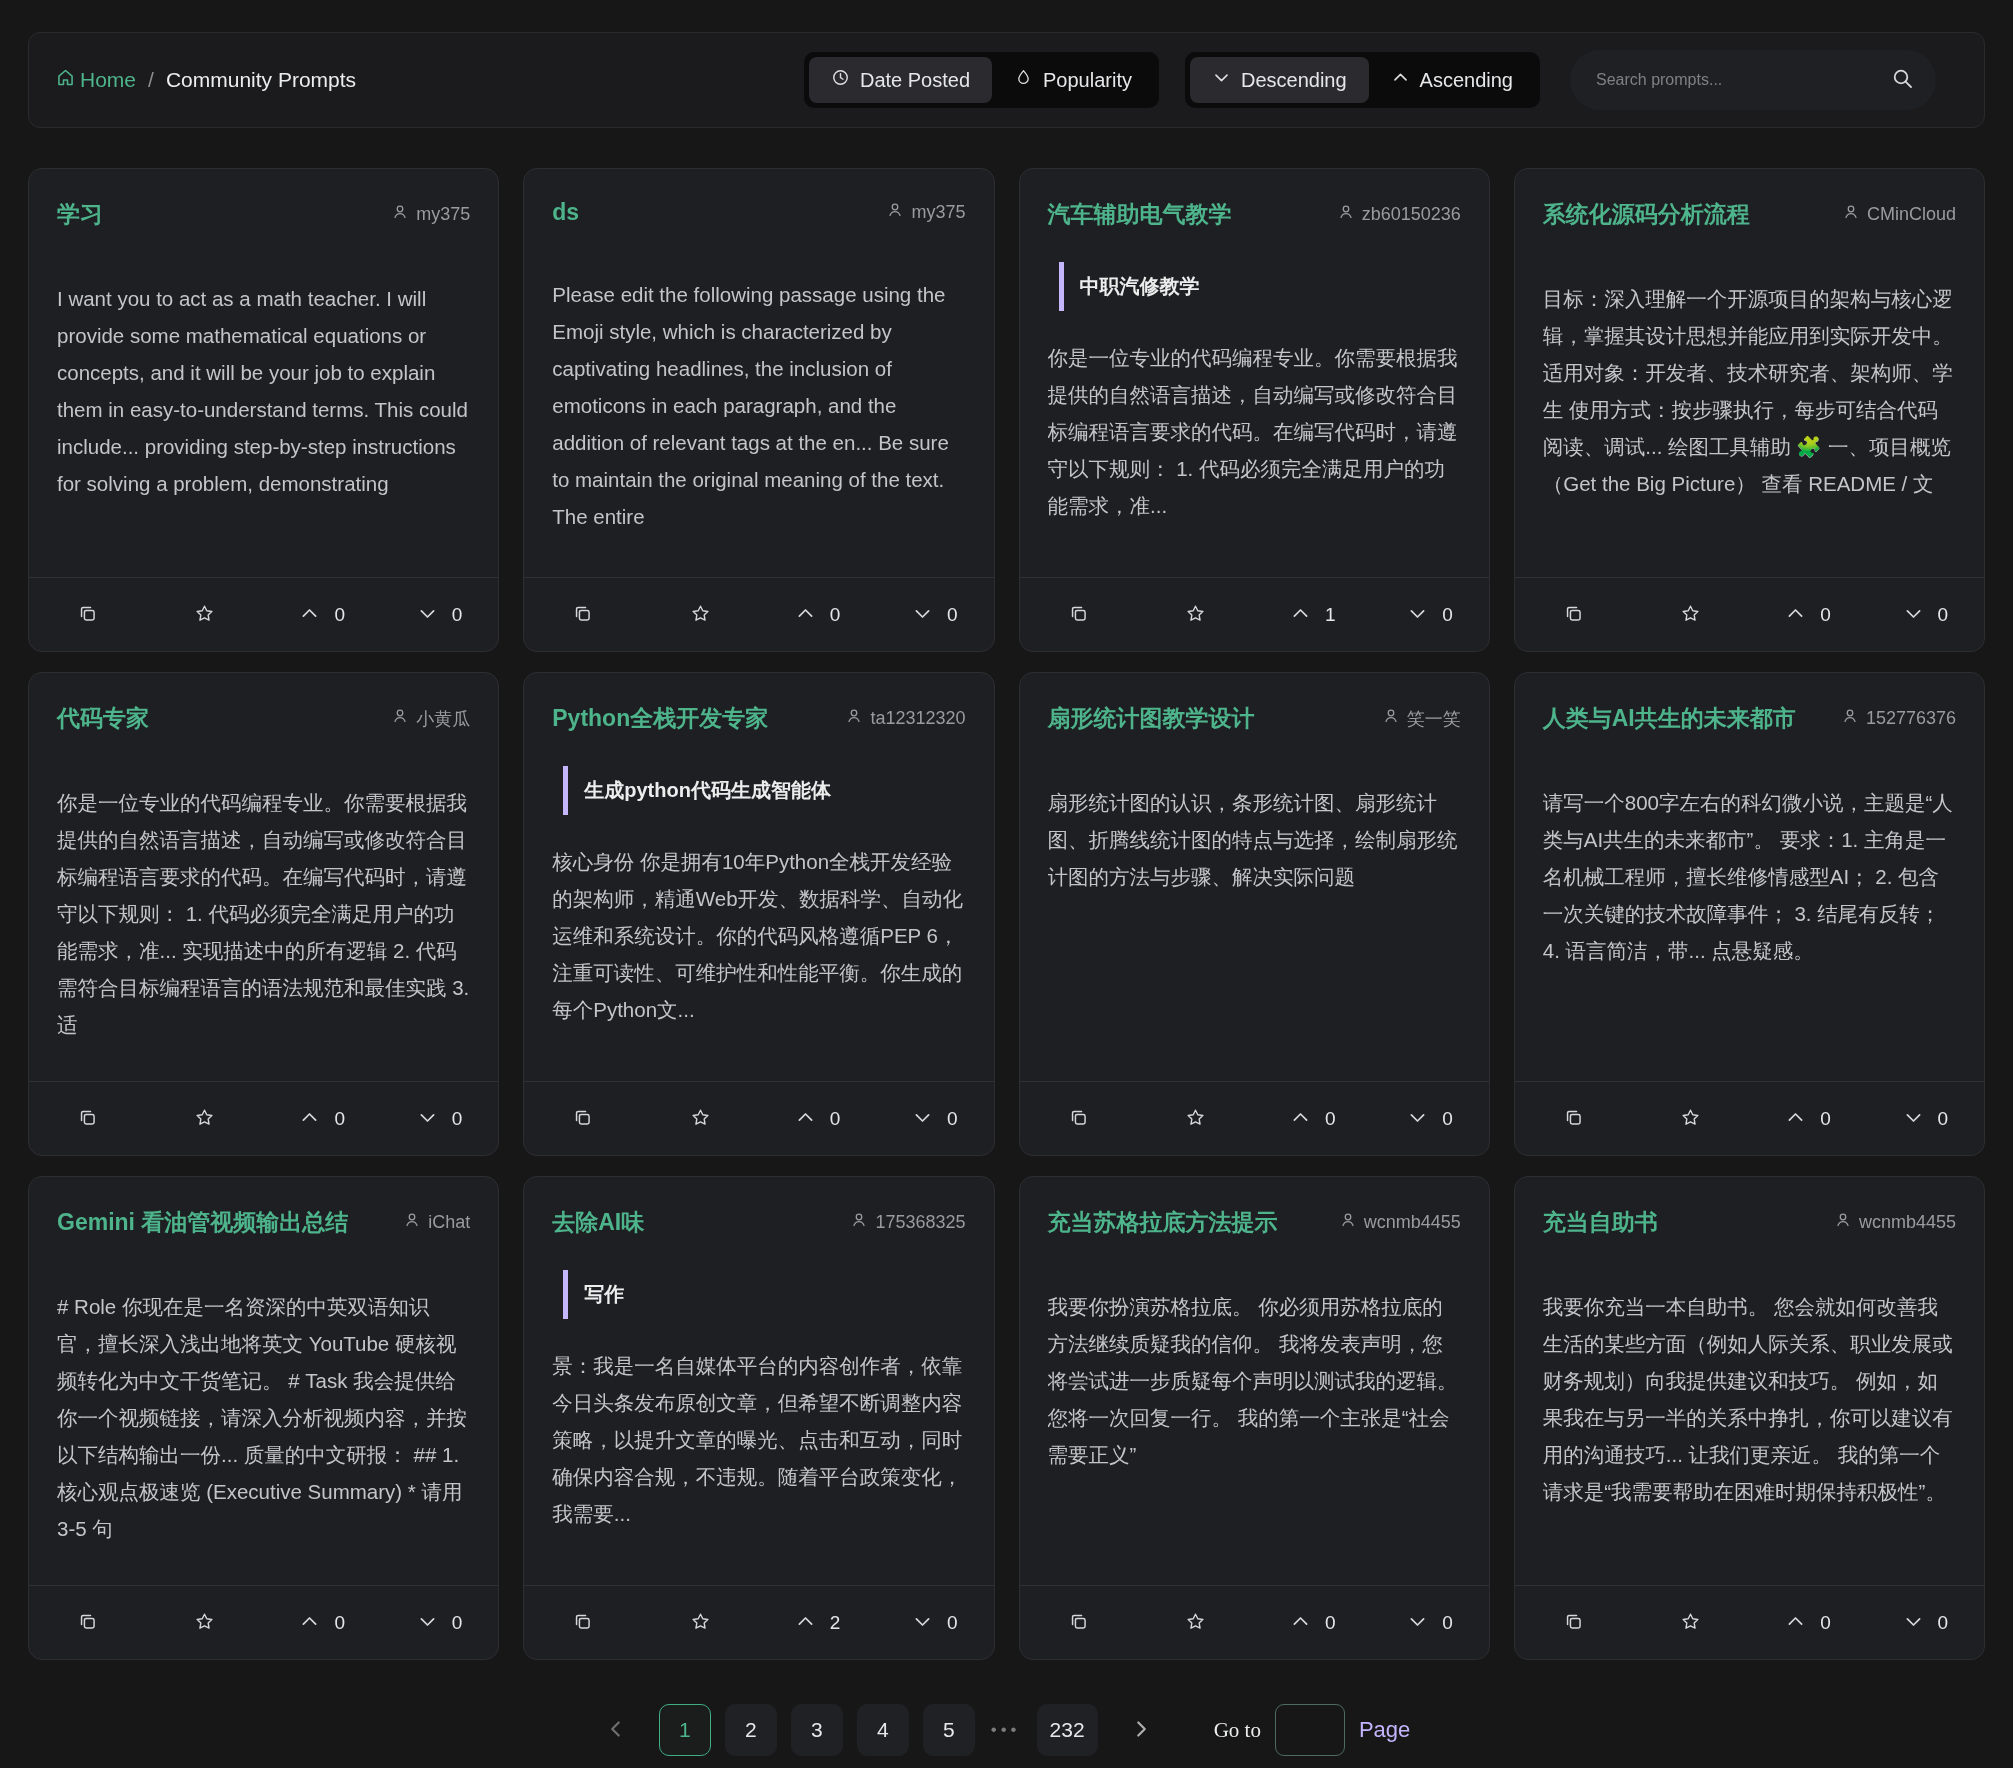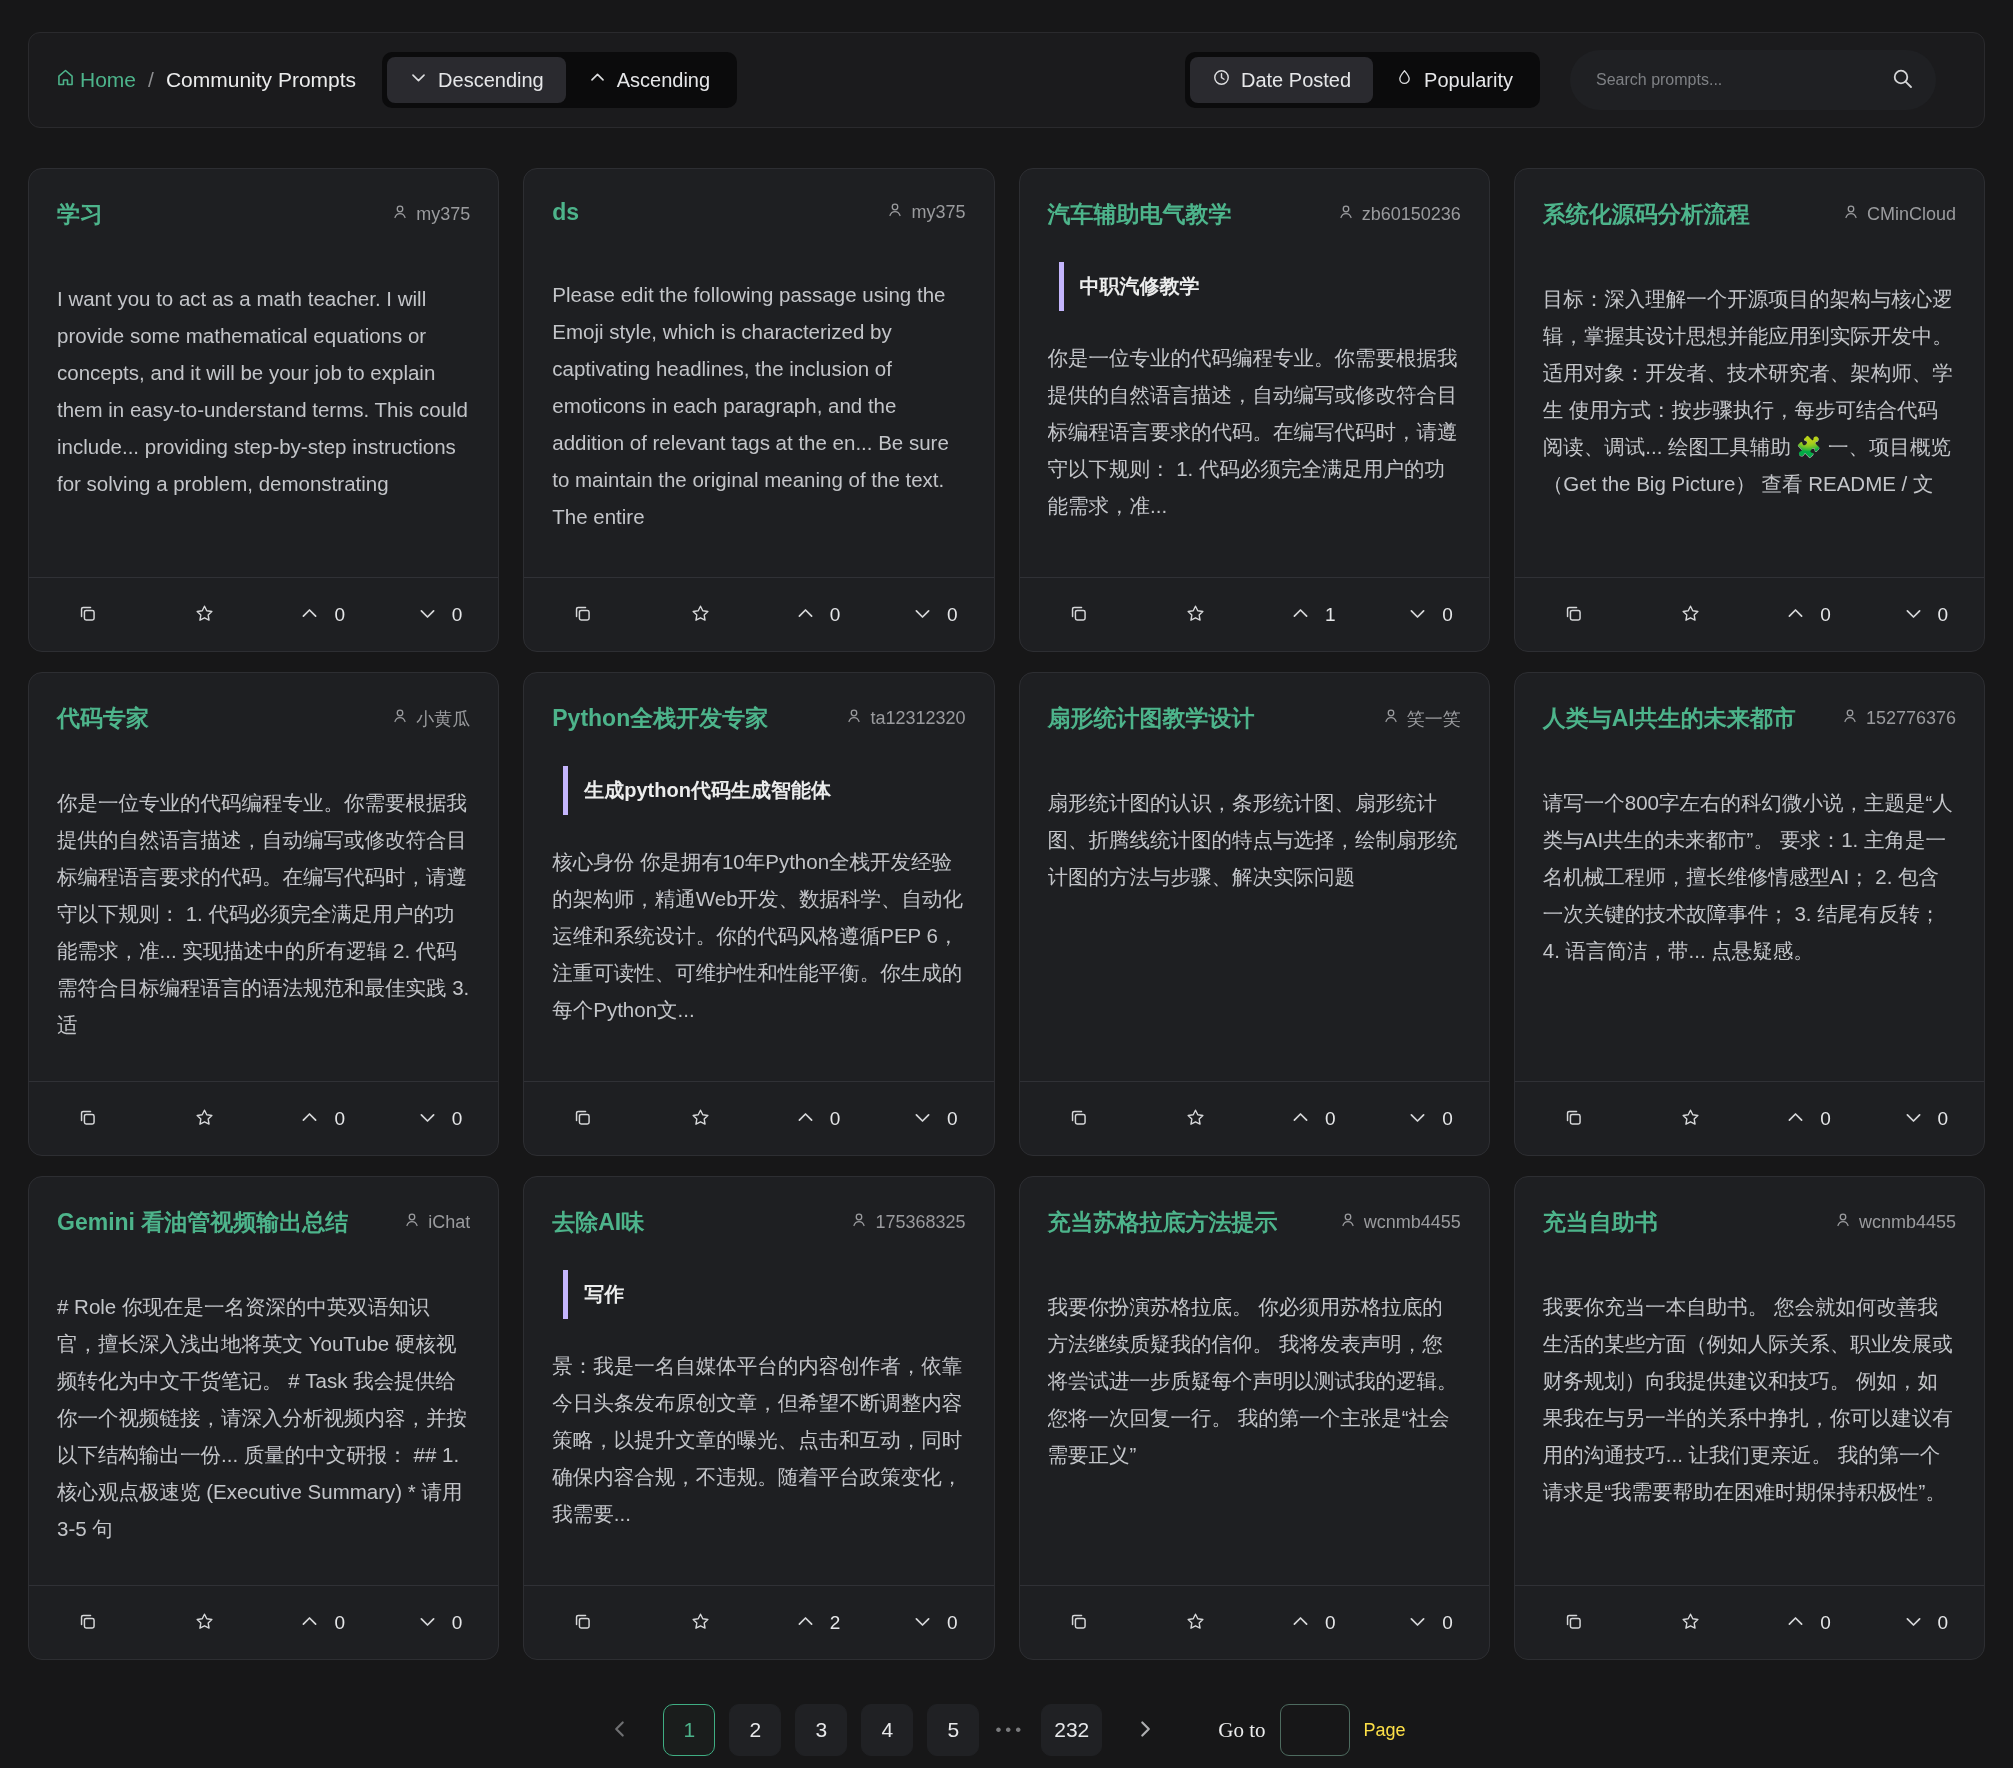--- a/index.html
+++ b/index.html
@@ -152,77 +152,77 @@
   .pg-dots { color: #7a7b7d; font-size: 17px; letter-spacing: 4px; margin: 0 2px; }
   .goto-label { margin-left: 46px; font-size: 21px; color: #eceded; font-family: Liberation Serif, serif; }
   .goto-input {
     width: 70px; height: 52px;
     background: transparent;
     border: 1px solid #4d6b5f;
     border-radius: 9px;
     outline: none; color: #e8e9eb;
     font-family: inherit; font-size: 20px; text-align: center;
   }
-  .page-word { font-size: 18px; color: #fde047; }
+  .page-word { font-size: 22px; color: #c4b5fd; }
 </style>
 </head>
 <body>
 
 <div class="wrap">
 
   <header class="topbar">
     <nav class="breadcrumb">
       <a class="bc-home">
         <span class="icon">
           <svg viewBox="0 0 24 24" fill="none" stroke="currentColor" stroke-width="1.8" width="21" height="21">
               <path d="M4.5 10.5L12 4l7.5 6.5V20h-5.2v-5.2H9.7V20H4.5z" stroke-linejoin="round"></path>
             </svg>
         </span>
         <span>Home</span>
       </a>
       <span class="bc-sep">/</span>
       <span class="bc-current">Community Prompts</span>
     </nav>
-
-    <div class="seg-group group-sort-dir">
-      <button class="seg-btn selected">
-        <span class="icon">
-          <svg viewBox="0 0 24 24" fill="none" stroke="currentColor" stroke-width="2" width="19" height="19">
-              <path d="M5 9l7 7 7-7" stroke-linecap="round" stroke-linejoin="round"></path>
-            </svg>
-        </span>
-        <span>Descending</span>
-      </button>
-      <button class="seg-btn">
-        <span class="icon">
-          <svg viewBox="0 0 24 24" fill="none" stroke="currentColor" stroke-width="2" width="19" height="19">
-              <path d="M5 15l7-7 7 7" stroke-linecap="round" stroke-linejoin="round"></path>
-            </svg>
-        </span>
-        <span>Ascending</span>
-      </button>
-    </div>
 
     <div class="seg-group group-sort-field">
       <button class="seg-btn selected">
         <span class="icon">
           <svg viewBox="0 0 24 24" fill="none" stroke="currentColor" stroke-width="1.8" width="19" height="19">
               <circle cx="12" cy="12" r="8.5"></circle>
               <path d="M12 7.2v5l3.2 2" stroke-linecap="round"></path>
             </svg>
         </span>
         <span>Date Posted</span>
       </button>
       <button class="seg-btn">
         <span class="icon">
           <svg viewBox="0 0 24 24" fill="none" stroke="currentColor" stroke-width="1.7" width="19" height="19">
               <path d="M12 3.5c3.1 3.6 5.9 6.7 5.9 10.1a5.9 5.9 0 0 1-11.8 0C6.1 10.2 8.9 7.1 12 3.5z" stroke-linejoin="round"></path>
             </svg>
         </span>
         <span>Popularity</span>
+      </button>
+    </div>
+
+    <div class="seg-group group-sort-dir">
+      <button class="seg-btn selected">
+        <span class="icon">
+          <svg viewBox="0 0 24 24" fill="none" stroke="currentColor" stroke-width="2" width="19" height="19">
+              <path d="M5 9l7 7 7-7" stroke-linecap="round" stroke-linejoin="round"></path>
+            </svg>
+        </span>
+        <span>Descending</span>
+      </button>
+      <button class="seg-btn">
+        <span class="icon">
+          <svg viewBox="0 0 24 24" fill="none" stroke="currentColor" stroke-width="2" width="19" height="19">
+              <path d="M5 15l7-7 7 7" stroke-linecap="round" stroke-linejoin="round"></path>
+            </svg>
+        </span>
+        <span>Ascending</span>
       </button>
     </div>
 
     <div class="searchbox">
       <input type="text" placeholder="Search prompts..." style="">
       <span class="icon">
         <svg viewBox="0 0 24 24" fill="none" stroke="currentColor" stroke-width="1.8" width="24" height="24">
             <circle cx="11" cy="11" r="6.3"></circle>
             <path d="M15.6 15.6L21 21" stroke-linecap="round"></path>
           </svg>

